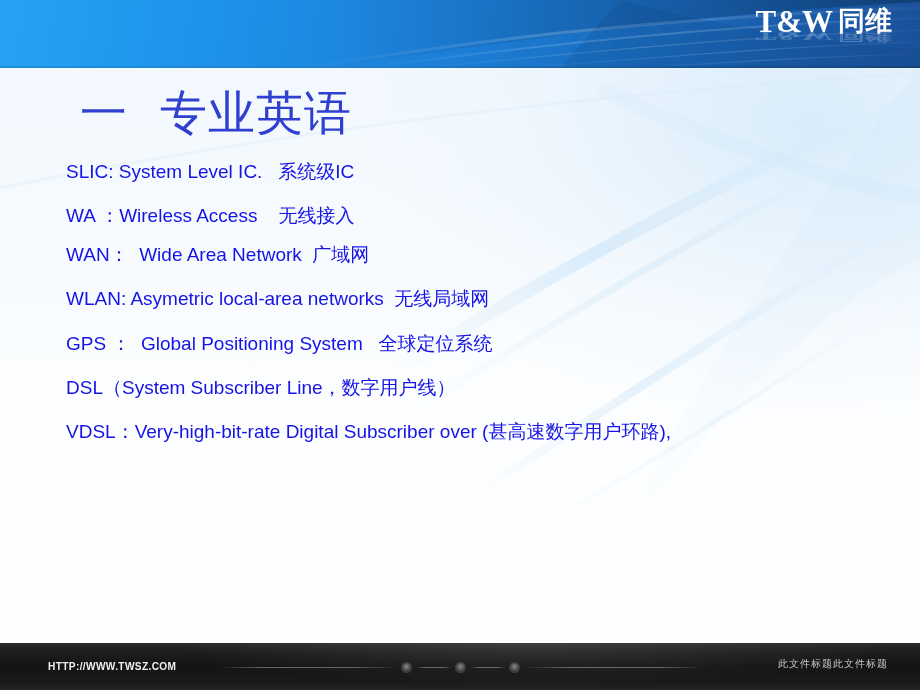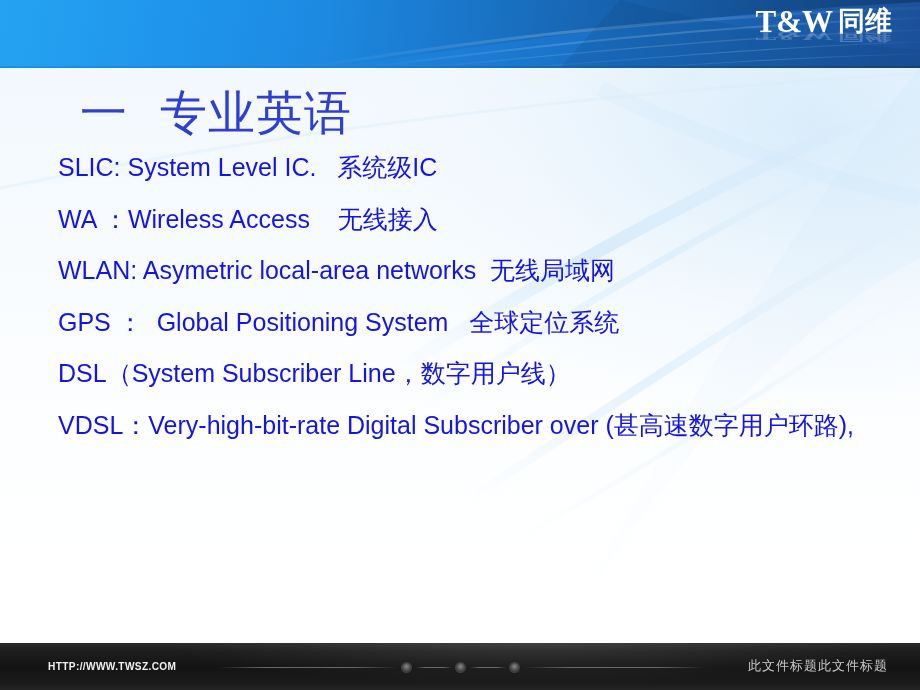--- a/index.html
+++ b/index.html
@@ -130,24 +130,24 @@
   
   .body-text {
     position: absolute;
     left: 50px;
     top: 145px;
     width: 860px;
   }
   .line {
     font-family: "Liberation Sans", "DejaVu Sans", sans-serif;
     color: #1414e6;
-    font-size: 25px;
+    font-size: 19px;
     line-height: 1.18;
     white-space: pre-wrap;
-    margin: 8px;
+    margin: 16px;
   }
   .gap-lg { margin-top: 22px; }
   .gap-sm { margin-top: 2px; }
 
   
   .footer {
     position: absolute;
     left: 0;
     top: 643px;
     width: 920px;
@@ -175,21 +175,21 @@
     color: #f0f0f0;
     white-space: nowrap;
     transform: scaleX(0.92);
     transform-origin: left center;
   }
   .footer-right {
     position: absolute;
     right: 32px;
     top: 657px;
     font-family: "DejaVu Serif", "Liberation Serif", serif;
-    font-size: 13px;
+    font-size: 10px;
     color: #c9c9c9;
     white-space: nowrap;
     letter-spacing: 1px;
   }
   .footer-rule {
     position: absolute;
     top: 667px;
     height: 1px;
     background: linear-gradient(90deg, rgba(120,120,120,0) 0%, rgba(130,130,130,0.75) 25%, rgba(130,130,130,0.75) 75%, rgba(120,120,120,0) 100%);
   }
@@ -279,20 +279,21 @@
       <path d="M520,470 C680,380 830,280 920,220" stroke="url(#arcB)" stroke-width="5" fill="none" opacity="0.5"></path>
       <path d="M600,20 C700,70 820,110 920,130" stroke="url(#arcB)" stroke-width="16" fill="none" opacity="0.35"></path>
       <path d="M0,120 C220,75 520,30 920,5" stroke="#d6ebfa" stroke-width="3" fill="none" opacity="0.35"></path>
     </svg>
 
     <div class="slide-title" style="top:20px;left:80px">一  专业英语</div>
 
     <div class="body-text" style="top:77px">
       <p class="line">SLIC: System Level IC.   系统级IC</p>
       <p class="line gap-lg">WA ：Wireless Access    无线接入</p>
+      <p class="line gap-sm">WAN：  Wide Area Network  广域网</p>
       <p class="line gap-lg">WLAN: Asymetric local-area networks  无线局域网</p>
       <p class="line gap-lg">GPS ：  Global Positioning System   全球定位系统</p>
       <p class="line gap-lg">DSL（System Subscriber Line，数字用户线）</p>
       <p class="line gap-lg">VDSL：Very-high-bit-rate Digital Subscriber over (甚高速数字用户环路),</p>
     </div>
   </div>
 
   <div class="footer">
     <div class="footer-sheen"></div>
   </div>

